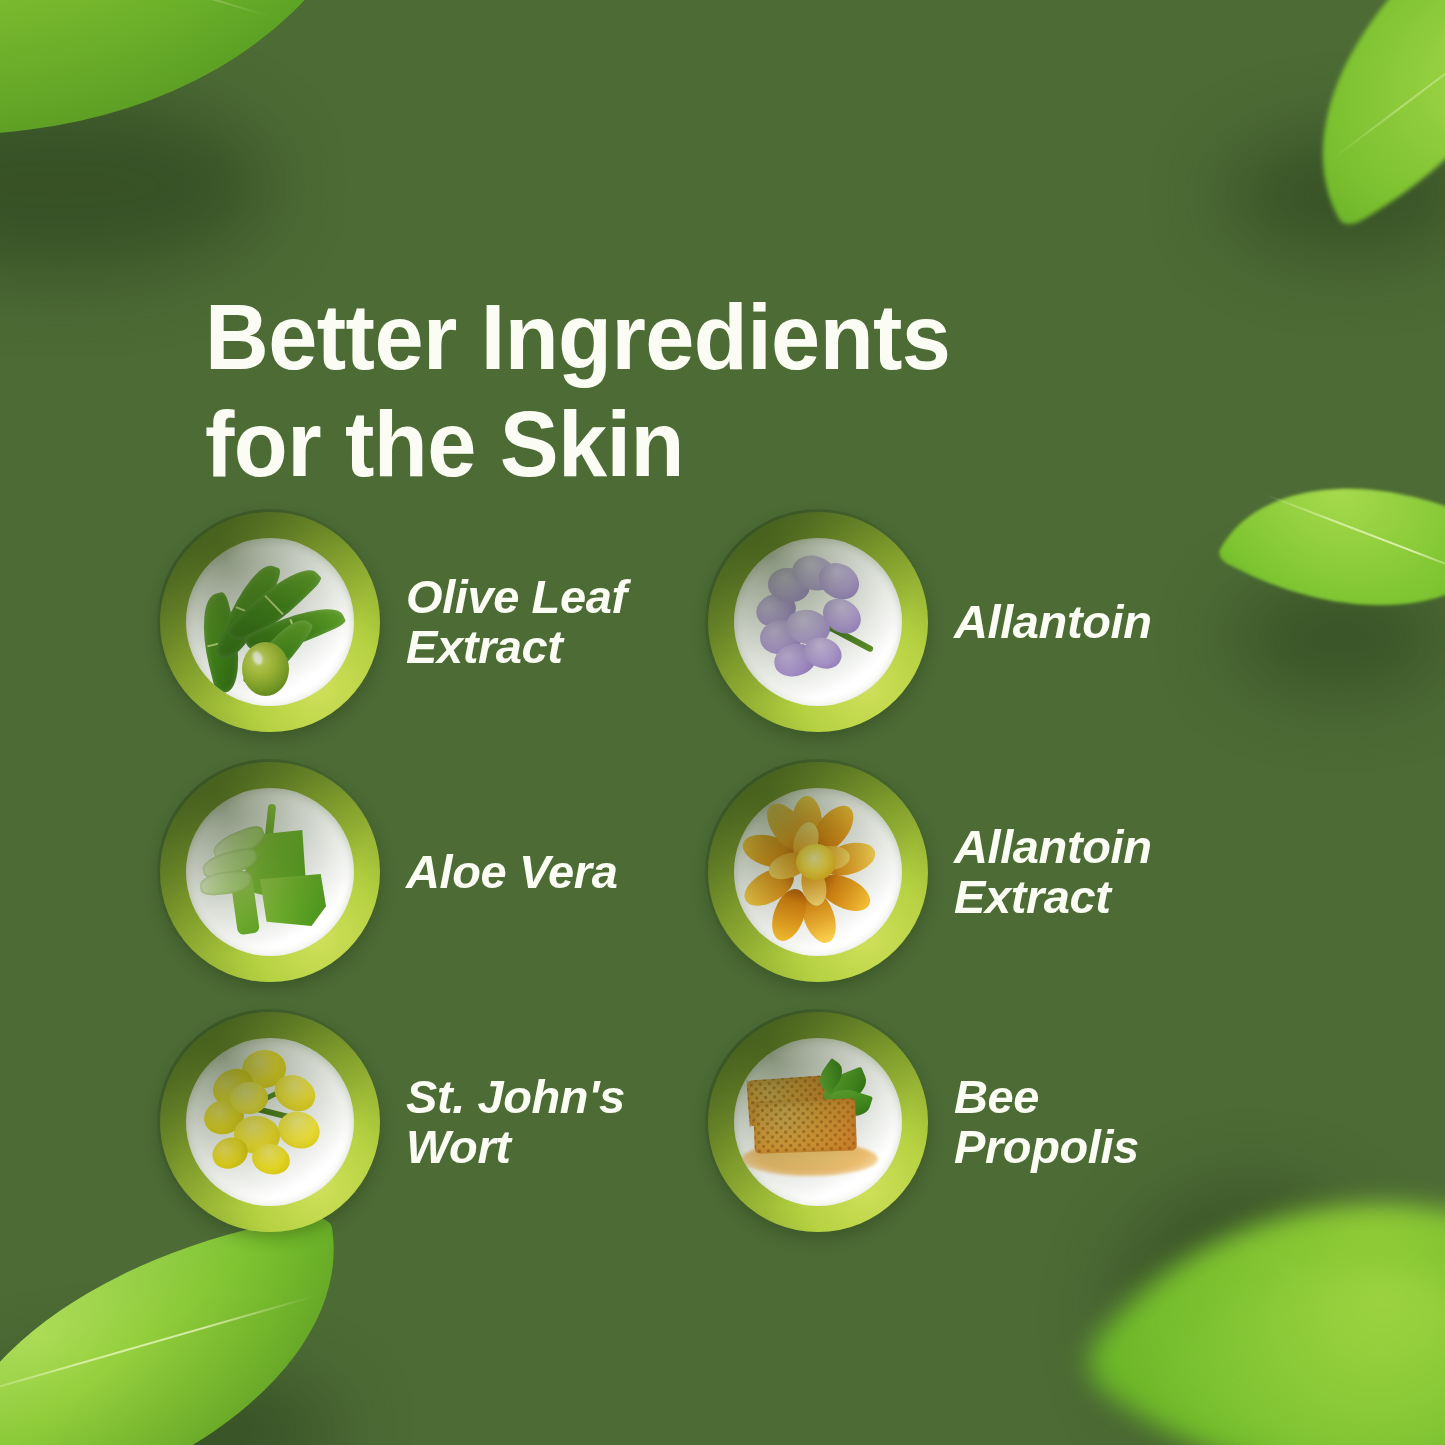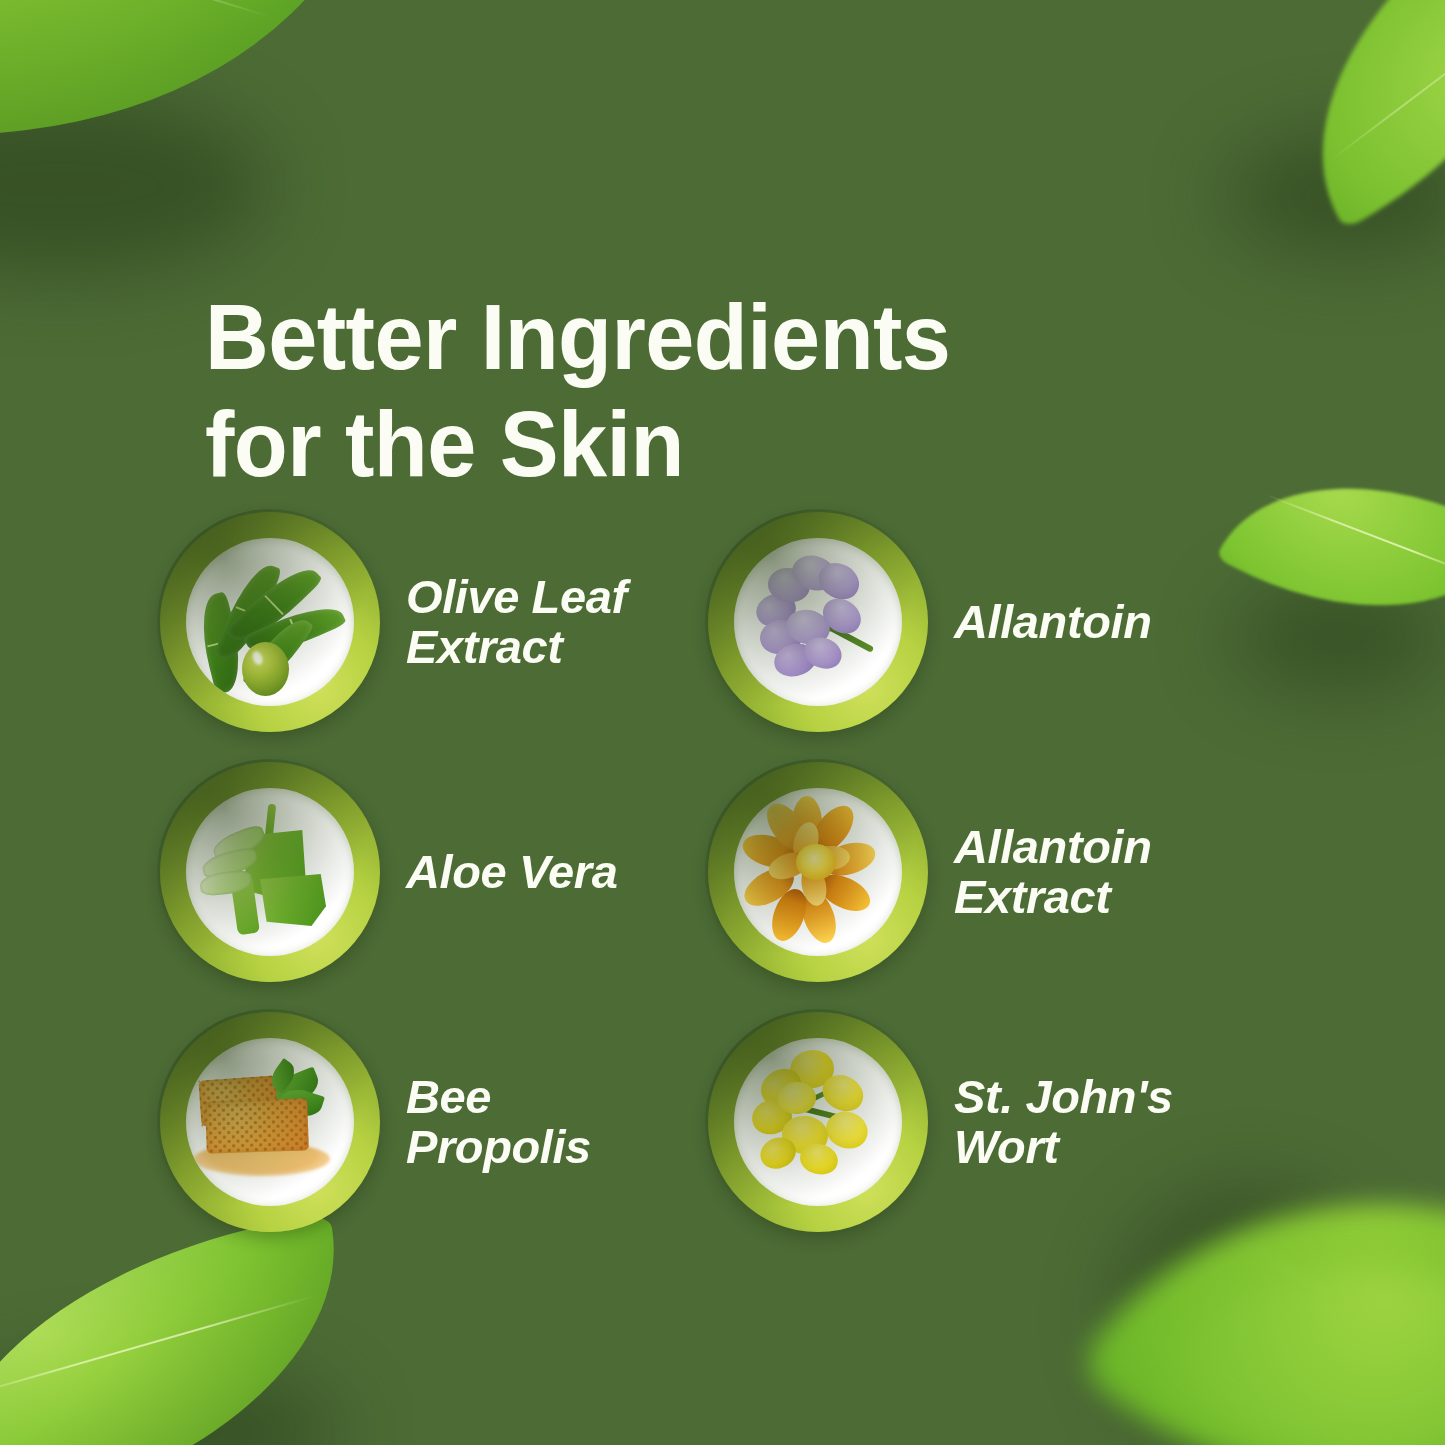--- a/index.html
+++ b/index.html
@@ -436,36 +436,20 @@
             <div class="petal" style="left:84px; top:50px;  width:24px; height:40px; background:linear-gradient(180deg,#ffdc66 0%,#f1a024 75%,#d2700e 100%); transform:rotate(86deg);"></div>
             <div class="petal" style="left:68px; top:78px;  width:24px; height:40px; background:linear-gradient(180deg,#ffe07a 0%,#f3a526 75%,#d4740e 100%); transform:rotate(168deg);"></div>
             <div class="petal" style="left:42px; top:58px;  width:24px; height:40px; background:linear-gradient(180deg,#ffdc66 0%,#ef9c20 75%,#cf6d0d 100%); transform:rotate(250deg);"></div>
             <div class="fl-center" style="left:62px; top:56px; width:40px; height:36px; background:radial-gradient(circle at 45% 40%, #fff3a8 0%, #ffe04a 40%, #f0b81c 75%, #d8920f 100%);"></div>
           </div>
         </div>
       </div>
       <div class="label"><span>Allantoin</span><br><span>Extract</span></div>
     </div>
 
-    <div class="cell left">
-      <div class="badge">
-        <div class="disc">
-          <div class="art">
-            <div class="honey-pool" style="left:8px; top:104px; width:136px; height:34px;"></div>
-            <div class="comb" style="left:14px; top:40px;  width:78px; height:46px; border-radius:5px; transform:rotate(-4deg);"></div>
-            <div class="mint" style="left:88px; top:36px;  width:46px; height:28px; transform:rotate(-22deg);"></div>
-            <div class="mint" style="left:94px; top:52px;  width:42px; height:26px; transform:rotate(18deg);"></div>
-            <div class="mint" style="left:82px; top:28px;  width:30px; height:20px; transform:rotate(-54deg);"></div>
-            <div class="comb" style="left:20px; top:62px;  width:102px; height:52px; border-radius:5px; transform:rotate(-2deg);"></div>
-          </div>
-        </div>
-      </div>
-      <div class="label"><span>Bee</span><br><span>Propolis</span></div>
-    </div>
-
     <div class="cell right">
       <div class="badge">
         <div class="disc">
           <div class="art">
             <div class="stem" style="left:52px; top:70px; width:54px; height:6px; transform:rotate(14deg); background:linear-gradient(90deg,#356612,#5c8f22);"></div>
             <div class="stem" style="left:60px; top:58px; width:40px; height:5px; transform:rotate(-26deg); background:linear-gradient(90deg,#3b7016,#63992a);"></div>
             <div class="petal" style="left:56px; top:12px;  width:44px; height:38px; background:radial-gradient(circle at 40% 30%, #fff27a 0%, #ffe92e 50%, #e3cf0c 100%); transform:rotate(-8deg);"></div>
             <div class="petal" style="left:26px; top:32px;  width:42px; height:34px; background:radial-gradient(circle at 40% 30%, #fdf06e 0%, #f8e526 52%, #d8c50a 100%); transform:rotate(-32deg);"></div>
             <div class="petal" style="left:88px; top:38px;  width:42px; height:34px; background:radial-gradient(circle at 40% 30%, #fff47f 0%, #ffec38 50%, #e2ce0c 100%); transform:rotate(28deg);"></div>
             <div class="petal" style="left:18px; top:62px;  width:40px; height:34px; background:radial-gradient(circle at 40% 30%, #fbee6a 0%, #f5e222 52%, #d3c009 100%); transform:rotate(-14deg);"></div>
@@ -473,14 +457,30 @@
             <div class="petal" style="left:48px; top:78px;  width:46px; height:38px; background:radial-gradient(circle at 40% 30%, #fff17a 0%, #fde92f 50%, #ddc80b 100%); transform:rotate(6deg);"></div>
             <div class="petal" style="left:26px; top:100px; width:36px; height:30px; background:radial-gradient(circle at 40% 30%, #f9eb63 0%, #f1de1e 52%, #cdba08 100%); transform:rotate(-22deg);"></div>
             <div class="petal" style="left:66px; top:106px; width:38px; height:30px; background:radial-gradient(circle at 40% 30%, #fdf06d 0%, #f7e526 52%, #d6c30a 100%); transform:rotate(14deg);"></div>
             <div class="petal" style="left:44px; top:44px;  width:38px; height:32px; background:radial-gradient(circle at 40% 30%, #fff68c 0%, #ffef48 52%, #e5d010 100%); transform:rotate(-4deg);"></div>
           </div>
         </div>
       </div>
       <div class="label"><span>St. John's</span><br><span>Wort</span></div>
     </div>
 
+    <div class="cell left">
+      <div class="badge">
+        <div class="disc">
+          <div class="art">
+            <div class="honey-pool" style="left:8px; top:104px; width:136px; height:34px;"></div>
+            <div class="comb" style="left:14px; top:40px;  width:78px; height:46px; border-radius:5px; transform:rotate(-4deg);"></div>
+            <div class="mint" style="left:88px; top:36px;  width:46px; height:28px; transform:rotate(-22deg);"></div>
+            <div class="mint" style="left:94px; top:52px;  width:42px; height:26px; transform:rotate(18deg);"></div>
+            <div class="mint" style="left:82px; top:28px;  width:30px; height:20px; transform:rotate(-54deg);"></div>
+            <div class="comb" style="left:20px; top:62px;  width:102px; height:52px; border-radius:5px; transform:rotate(-2deg);"></div>
+          </div>
+        </div>
+      </div>
+      <div class="label"><span>Bee</span><br><span>Propolis</span></div>
+    </div>
+
   </div>
 </div>
 
 </body></html>

